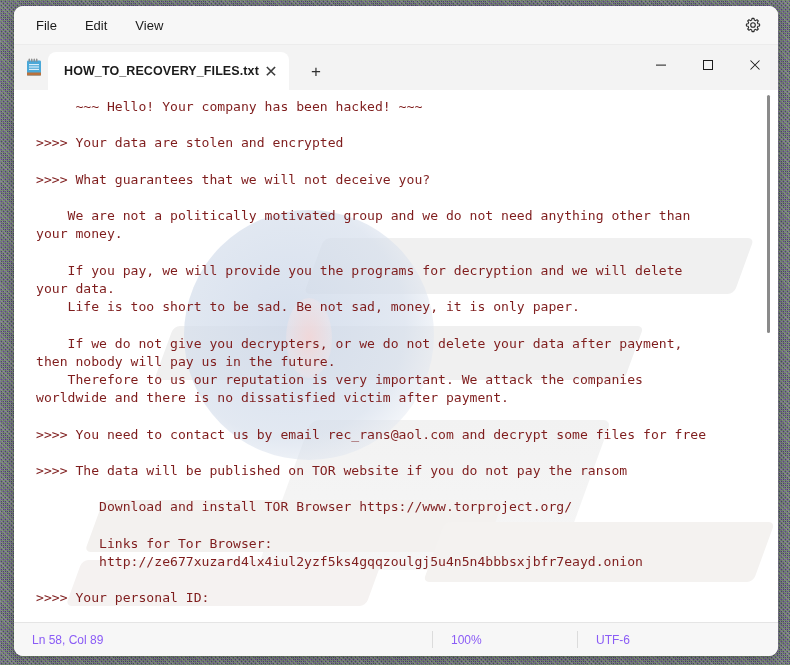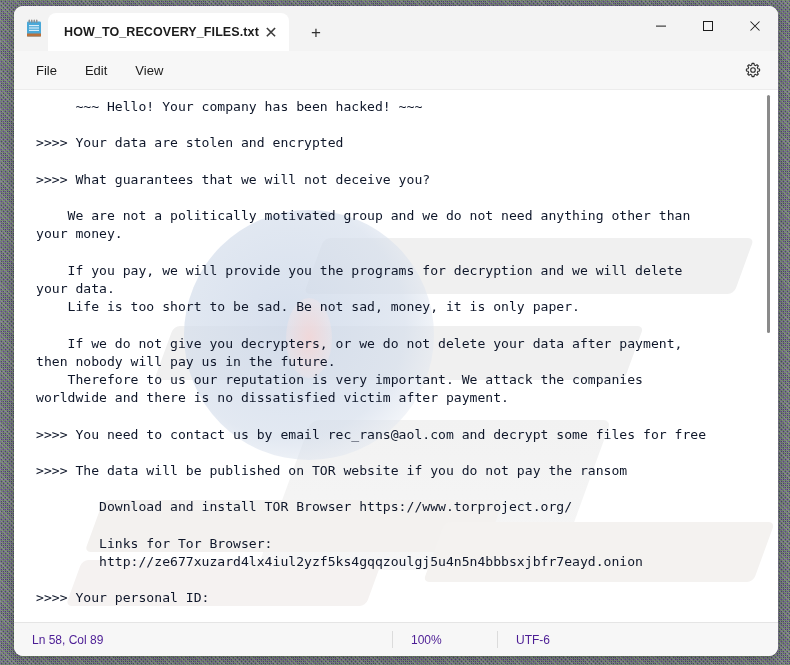--- a/index.html
+++ b/index.html
@@ -175,21 +175,21 @@
   #wm-b5 { left: 420px; top: 432px; width: 330px; height: 60px; border-radius: 6px; transform: skewX(-20deg); background:#f4f2f0;}
   #wm-b6 { left: 60px;  top: 470px; width: 300px; height: 46px; border-radius: 6px; transform: skewX(-20deg); background:#f5f2f1;}
 
   #text-layer {
     position: relative;
     z-index: 2;
     padding: 8px 0 0 22px;
     font-family: "DejaVu Sans Mono", "Liberation Mono", monospace;
     font-size: 13.1px;
     line-height: 18.2px;
-    color: #0f172a;
+    color: #7f1d1d;
     white-space: pre;
     letter-spacing: 0px;
   }
 
   
   #scrollbar-track {
     position: absolute;
     right: 3px; top: 0;
     width: 14px; height: 100%;
     z-index: 3;
@@ -203,42 +203,55 @@
   }
 
   
   #statusbar {
     height: 33px;
     background: #f7f7f7;
     border-top: 1px solid #e5e5e5;
     display: flex;
     align-items: center;
     font-size: 12px;
-    color: #4c1d95;
+    color: #8b5cf6;
     flex: 0 0 auto;
+    gap: 40px;
   }
   #st-lncol { padding-left: 18px; width: 360px; }
   .st-cell {
     padding: 0 18px;
     border-left: 1px solid #dcdcdc;
     height: 17px;
     display:flex; align-items:center;
     box-sizing: border-box;
     text-align: right;
   }
   #st-zoom  { width: 105px; }
   #st-eol   { width: 175px; }
   #st-enc   { width: 120px; }
 </style>
 </head>
 <body>
 
 <div id="desktop">
 
   <div id="window">
+
+    <div id="menubar">
+      <div class="menu-item">File</div>
+      <div class="menu-item">Edit</div>
+      <div class="menu-item">View</div>
+      <div id="settings-btn">
+        <svg width="16" height="16" viewBox="0 0 16 16" fill="none" stroke="currentColor" stroke-width="1.1">
+          <circle cx="8" cy="8" r="2.3"></circle>
+          <path d="M8 1.4 L9 1.4 L9.3 3.1 L10.6 3.65 L12 2.7 L13.3 4 L12.35 5.4 L12.9 6.7 L14.6 7 L14.6 9 L12.9 9.3 L12.35 10.6 L13.3 12 L12 13.3 L10.6 12.35 L9.3 12.9 L9 14.6 L7 14.6 L6.7 12.9 L5.4 12.35 L4 13.3 L2.7 12 L3.65 10.6 L3.1 9.3 L1.4 9 L1.4 7 L3.1 6.7 L3.65 5.4 L2.7 4 L4 2.7 L5.4 3.65 L6.7 3.1 L7 1.4 Z" stroke-linejoin="round"></path>
+        </svg>
+      </div>
+    </div>
 
     <div id="titlebar">
 
       <div id="app-icon">
         <svg class="np-icon" width="18" height="20" viewBox="0 0 18 20" aria-hidden="true">
           <rect x="2" y="2.5" width="14" height="15" rx="1.2" fill="#4aa8d8"></rect>
           <rect x="2" y="14.5" width="14" height="3" fill="#b9713c"></rect>
           <rect x="4" y="6" width="10" height="1.2" fill="#d9eefa"></rect>
           <rect x="4" y="8.4" width="10" height="1.2" fill="#d9eefa"></rect>
           <rect x="4" y="10.8" width="10" height="1.2" fill="#d9eefa"></rect>
@@ -269,32 +282,20 @@
             </svg>
         </div>
         <div class="wbtn close">
           <svg width="12" height="12" viewBox="0 0 12 12">
               <path d="M1.5 1.5 L10.5 10.5 M10.5 1.5 L1.5 10.5" stroke="currentColor" stroke-width="1.05" fill="none"></path>
             </svg>
         </div>
       </div>
     </div>
 
-    <div id="menubar">
-      <div class="menu-item">File</div>
-      <div class="menu-item">Edit</div>
-      <div class="menu-item">View</div>
-      <div id="settings-btn">
-        <svg width="16" height="16" viewBox="0 0 16 16" fill="none" stroke="currentColor" stroke-width="1.1">
-          <circle cx="8" cy="8" r="2.3"></circle>
-          <path d="M8 1.4 L9 1.4 L9.3 3.1 L10.6 3.65 L12 2.7 L13.3 4 L12.35 5.4 L12.9 6.7 L14.6 7 L14.6 9 L12.9 9.3 L12.35 10.6 L13.3 12 L12 13.3 L10.6 12.35 L9.3 12.9 L9 14.6 L7 14.6 L6.7 12.9 L5.4 12.35 L4 13.3 L2.7 12 L3.65 10.6 L3.1 9.3 L1.4 9 L1.4 7 L3.1 6.7 L3.65 5.4 L2.7 4 L4 2.7 L5.4 3.65 L6.7 3.1 L7 1.4 Z" stroke-linejoin="round"></path>
-        </svg>
-      </div>
-    </div>
-
     <div id="editor-wrap">
       <div id="wm-b1" class="wm-bar"></div>
       <div id="wm-b2" class="wm-bar"></div>
       <div id="wm-b3" class="wm-bar"></div>
       <div id="wm-b4" class="wm-bar"></div>
       <div id="wm-b5" class="wm-bar"></div>
       <div id="wm-b6" class="wm-bar"></div>
       <div id="wm-circle"></div>
       <div id="wm-dot"></div>
 

